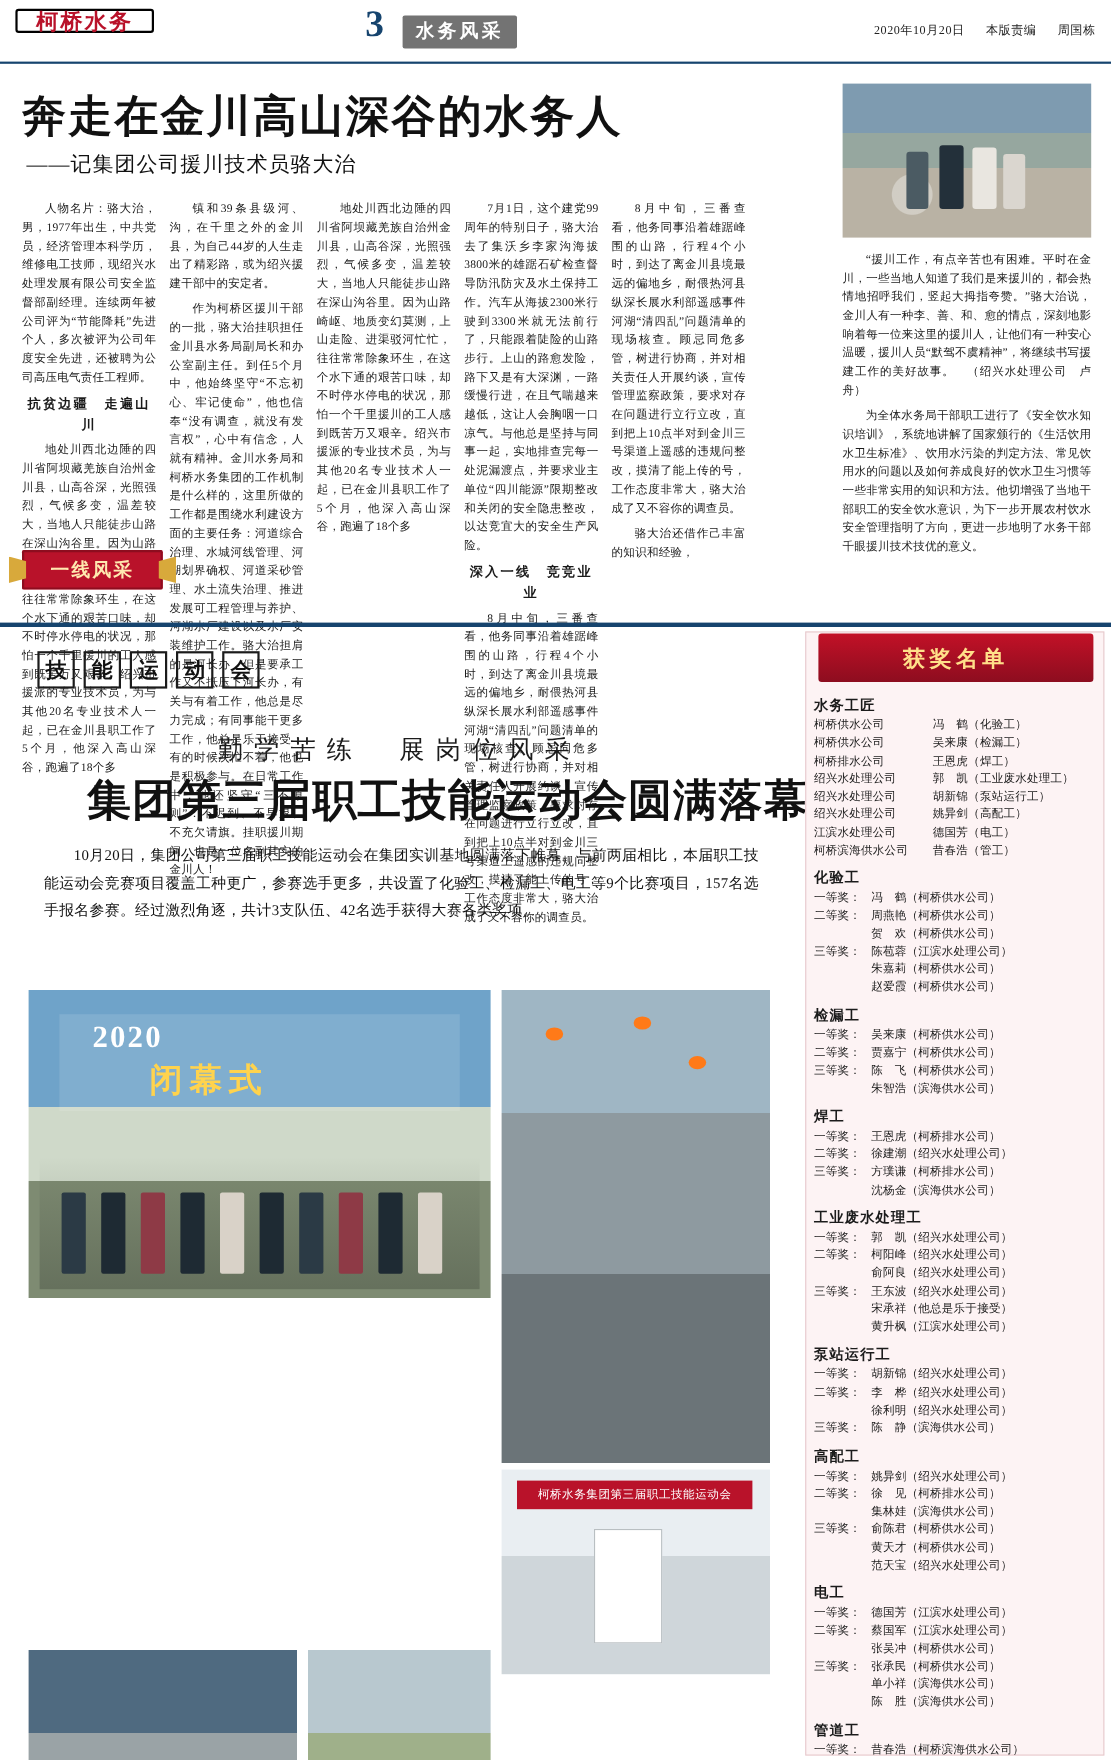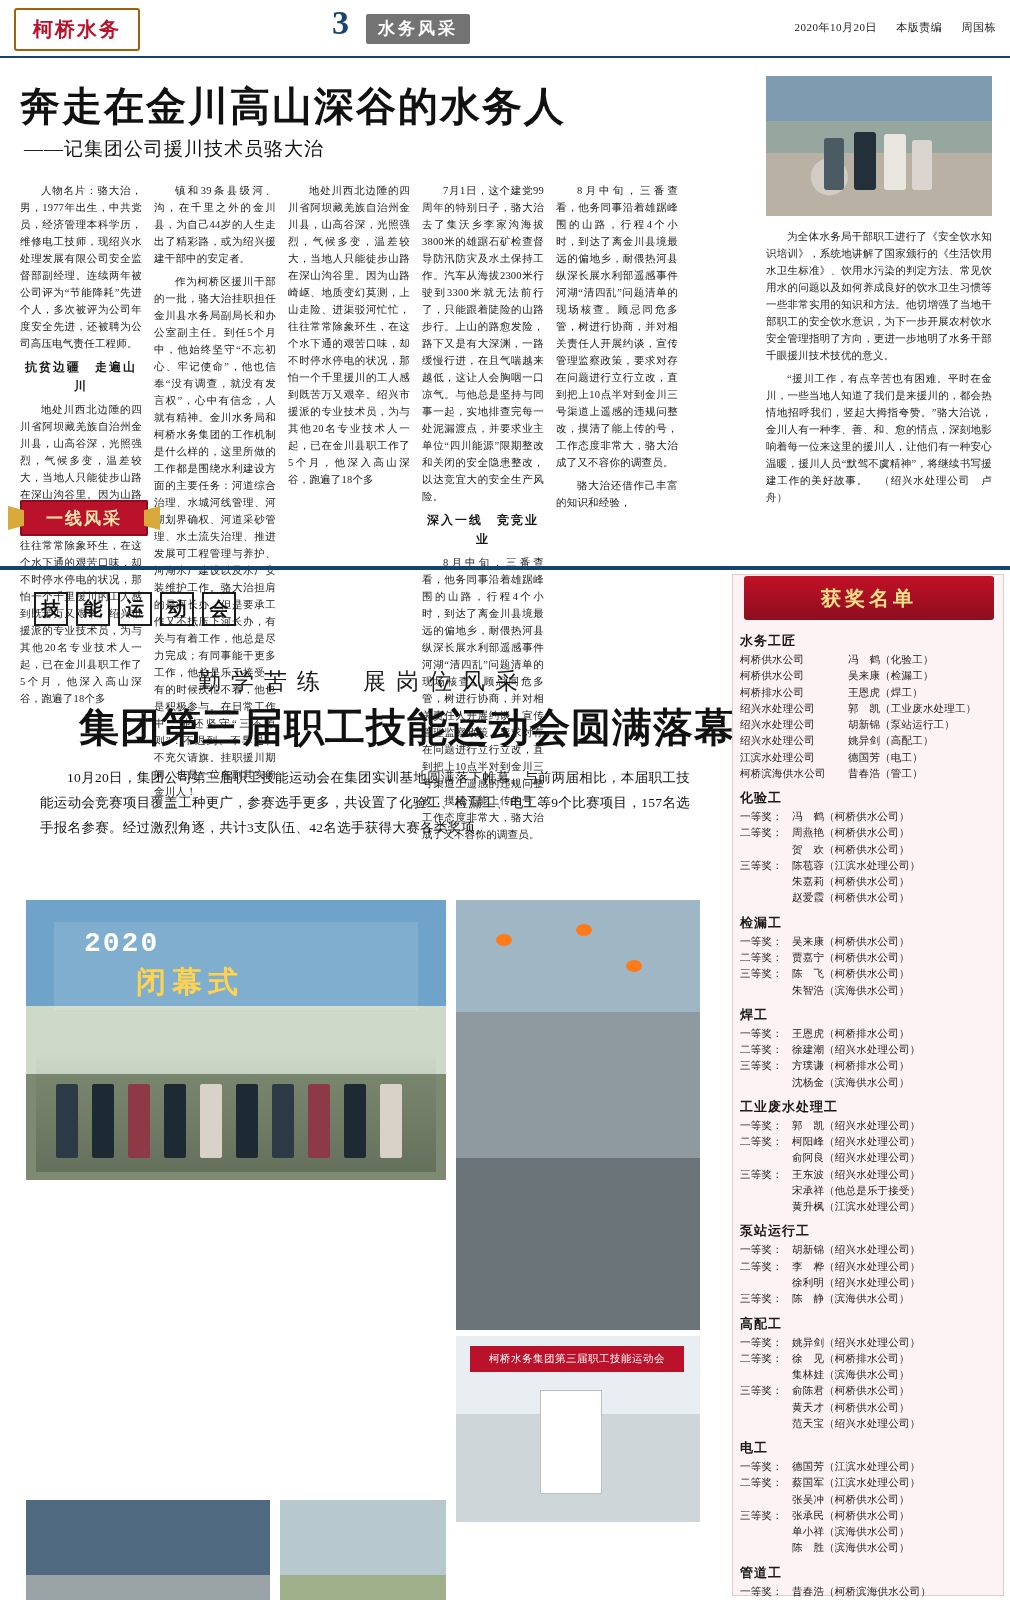--- a/index.html
+++ b/index.html
@@ -14,22 +14,22 @@
     overflow: hidden;
   }
   .page { position: relative; width: 1010px; height: 1600px; }
 
   
   .masthead {
     position: absolute; left: 0; top: 0; width: 1010px; height: 58px;
     border-bottom: 2px solid #16446e;
   }
   .logo-box {
-    position: absolute; left: 14px; top: 8px; width: 126px; height: 43px;
-    border: 2px solid #a16207; border-radius: 3px;
+    position: absolute; left: 14px; top: 8px; width: 126px; height: 22px;
+    border: 2px solid #000000; border-radius: 3px;
     display: flex; align-items: center; justify-content: center;
     color: #b9122a; font-weight: bold; font-size: 20px; letter-spacing: 2px;
     font-family: "DejaVu Serif", serif;
   }
   .pagenum {
     position: absolute; left: 332px; top: 4px;
     font-size: 34px; font-weight: bold; color: #16446e;
     font-family: "Liberation Serif", serif;
   }
   .section-tag {
@@ -117,21 +117,21 @@
     font-size: 40px; font-weight: bold; letter-spacing: 1px;
     font-family: "DejaVu Serif", serif;
     margin-left: 44px;
   }
   .leadtext {
     position: absolute; left: 40px; top: 196px; width: 650px;
     font-size: 13.5px; line-height: 1.85; text-align: justify; letter-spacing: .3px;
   }
   .leadtext p { margin: 0 0 8px 0; text-indent: 2em; }
 
-  .gal { position: absolute; font-family: Liberation Mono, monospace; }
+  .gal { position: absolute; }
   .g1 { left: 26px; top: 330px; width: 420px; height: 280px;
         background: linear-gradient(to bottom,#6fa3c9 0 38%, #cfd9c9 38% 62%, #7e8b72 62% 100%); }
   .g1 .banner { position:absolute; left:28px; top:22px; width:364px; height:88px;
         background: rgba(255,255,255,.12); }
   .g1 .bt1 { position:absolute; left:58px; top:28px; font-size:28px; font-weight:bold; color:#fff; letter-spacing:2px; }
   .g1 .bt2 { position:absolute; left:110px; top:62px; font-size:30px; font-weight:bold; color:#ffd34d; letter-spacing:6px;}
   .g1 .row { position:absolute; bottom: 8px; left: 10px; right:10px; height: 120px;
         background: linear-gradient(to bottom, rgba(40,50,40,.0), rgba(30,35,30,.25)); }
   .g1 .p { position:absolute; bottom: 14px; width: 22px; height: 74px; background:#1e2a33; border-radius:2px;}
   .g1 .p.l { background:#2b3a45;}
@@ -220,22 +220,22 @@
     <div class="colhead">深入一线　竞竞业业</div>
     <p>8月中旬，三番查看，他务同事沿着雄踞峰围的山路，行程4个小时，到达了离金川县境最远的偏地乡，耐偎热河县纵深长展水利部遥感事件河湖“清四乱”问题清单的现场核查。顾忌同危多管，树进行协商，并对相关责任人开展约谈，宣传管理监察政策，要求对存在问题进行立行立改，直到把上10点半对到金川三号渠道上遥感的违规问整改，摸清了能上传的号，工作态度非常大，骆大治成了又不容你的调查员。</p>
   </div>
 
   <div class="col c5">
     <p>8月中旬，三番查看，他务同事沿着雄踞峰围的山路，行程4个小时，到达了离金川县境最远的偏地乡，耐偎热河县纵深长展水利部遥感事件河湖“清四乱”问题清单的现场核查。顾忌同危多管，树进行协商，并对相关责任人开展约谈，宣传管理监察政策，要求对存在问题进行立行立改，直到把上10点半对到金川三号渠道上遥感的违规问整改，摸清了能上传的号，工作态度非常大，骆大治成了又不容你的调查员。</p>
     <p>骆大治还借作己丰富的知识和经验，</p>
   </div>
 
   <div class="col c6">
+    <p>“援川工作，有点辛苦也有困难。平时在金川，一些当地人知道了我们是来援川的，都会热情地招呼我们，竖起大拇指夸赞。”骆大治说，金川人有一种李、善、和、愈的情点，深刻地影响着每一位来这里的援川人，让他们有一种安心温暖，援川人员“默驾不虞精神”，将继续书写援建工作的美好故事。　（绍兴水处理公司　卢舟）</p>
     <p>为全体水务局干部职工进行了《安全饮水知识培训》，系统地讲解了国家颁行的《生活饮用水卫生标准》、饮用水污染的判定方法、常见饮用水的问题以及如何养成良好的饮水卫生习惯等一些非常实用的知识和方法。他切增强了当地干部职工的安全饮水意识，为下一步开展农村饮水安全管理指明了方向，更进一步地明了水务干部千眼援川技术技优的意义。</p>
-    <p>“援川工作，有点辛苦也有困难。平时在金川，一些当地人知道了我们是来援川的，都会热情地招呼我们，竖起大拇指夸赞。”骆大治说，金川人有一种李、善、和、愈的情点，深刻地影响着每一位来这里的援川人，让他们有一种安心温暖，援川人员“默驾不虞精神”，将继续书写援建工作的美好故事。　（绍兴水处理公司　卢舟）</p>
   </div>
 
   <div class="ribbon">一线风采</div>
 
   <div class="divider"></div>
 
   <div class="lower">
     <div class="boxtitle">
       <div class="ch">技</div>
       <div class="ch">能</div>

